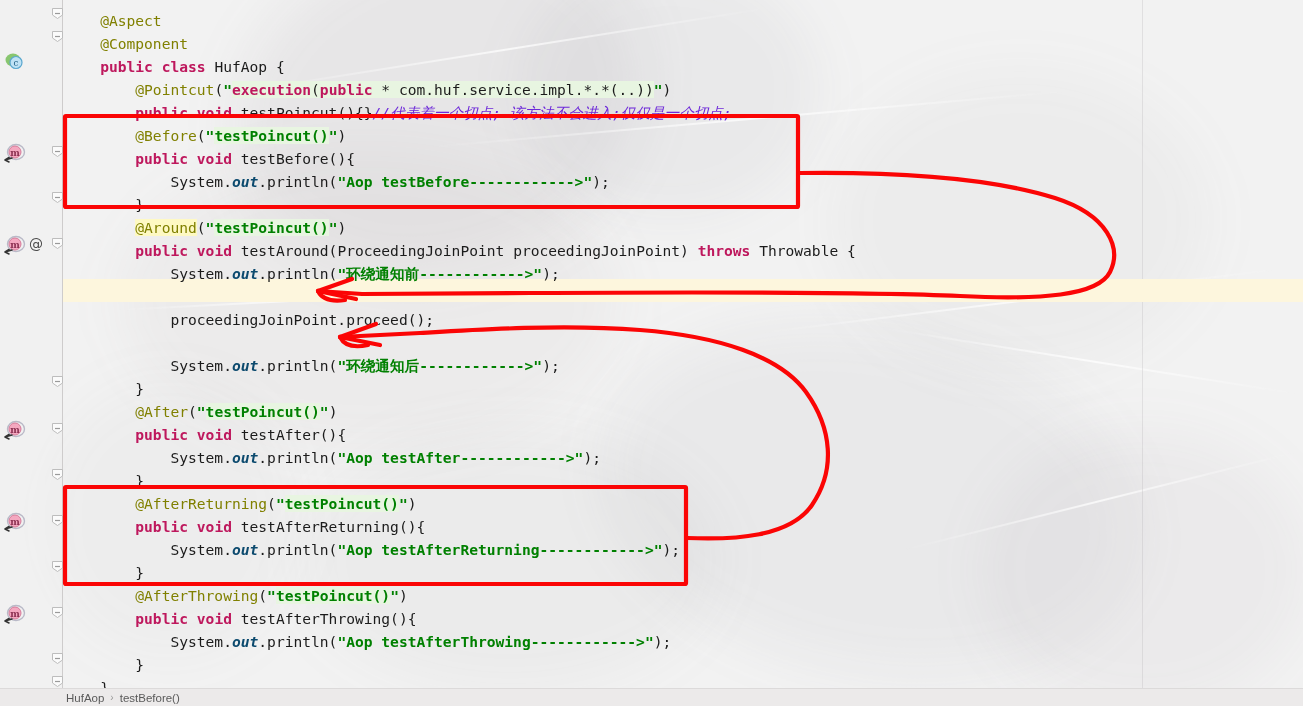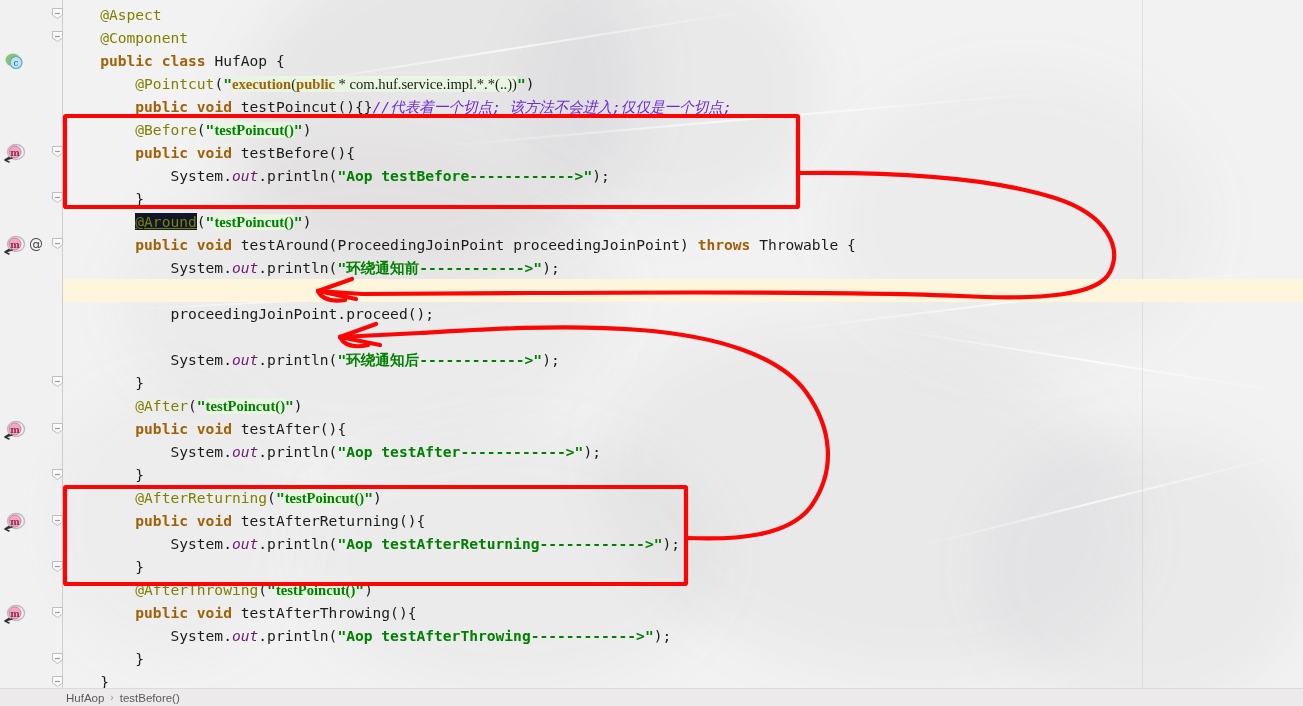--- a/index.html
+++ b/index.html
@@ -72,39 +72,39 @@
   .gicon svg { display: block; }
   .fold {
     position: absolute; width: 11px; height: 11px;
     left: 52px;
   }
   .fold svg { display:block; }
 
   
   .code {
     position: absolute;
-    left: 63px; top: 0; right: 0; height: 688px;
+    left: 63px; top: 6px; right: 0; height: 688px;
     font-family: "DejaVu Sans Mono", "Liberation Mono", monospace;
     font-size: 14.6px;
     line-height: 23px;
     color: #1b1b1b;
     white-space: pre;
     padding-top: 3px;
   }
   .line { height: 23px; position: relative; padding-left: 2px; }
 
   
-  .kw       { color: #a16207; font-weight: bold; }
+  .kw       { color: #be185d; font-weight: bold; }
   .anno     { color: #808000; }
   .str      { color: #008000; font-weight: bold; }
   .plain    { color: #1b1b1b; }
   .cmt      { color: #6d28d9; font-style: italic; }
-  .field    { color: #701a75; font-style: italic; font-weight: normal; }
-  .inj      { background: #e8f5e1; font-family: Liberation Serif, serif; }
-  .sel      { background: #0f172a; text-decoration: underline; }
+  .field    { color: #0c4a6e; font-style: italic; font-weight: bold; }
+  .inj      { background: #e8f5e1; }
+  .sel      { background: #fef9c3; }
 
   
   .caret-line {
     position: absolute; left: 63px; right: 0;
     height: 23px;
     background: #fdf6dd;
   }
 
   
   .overlay { position: absolute; inset: 0; pointer-events: none; }

